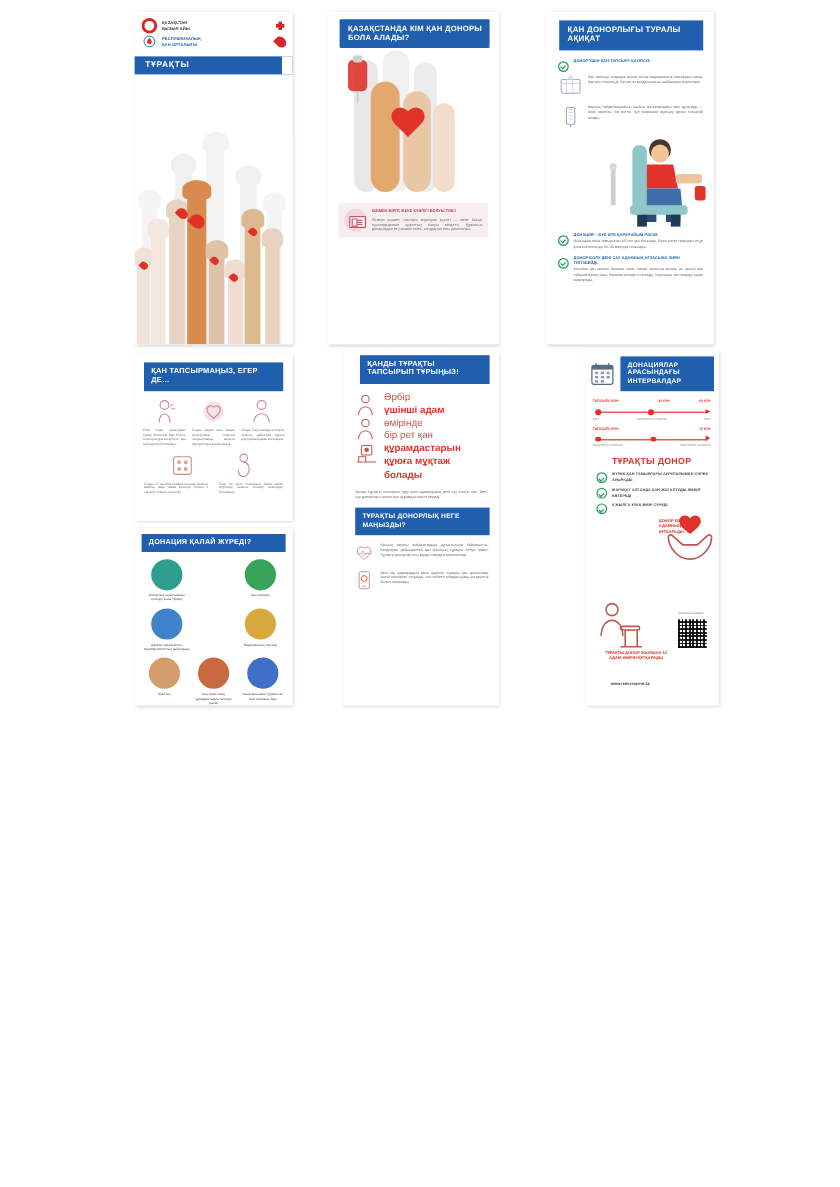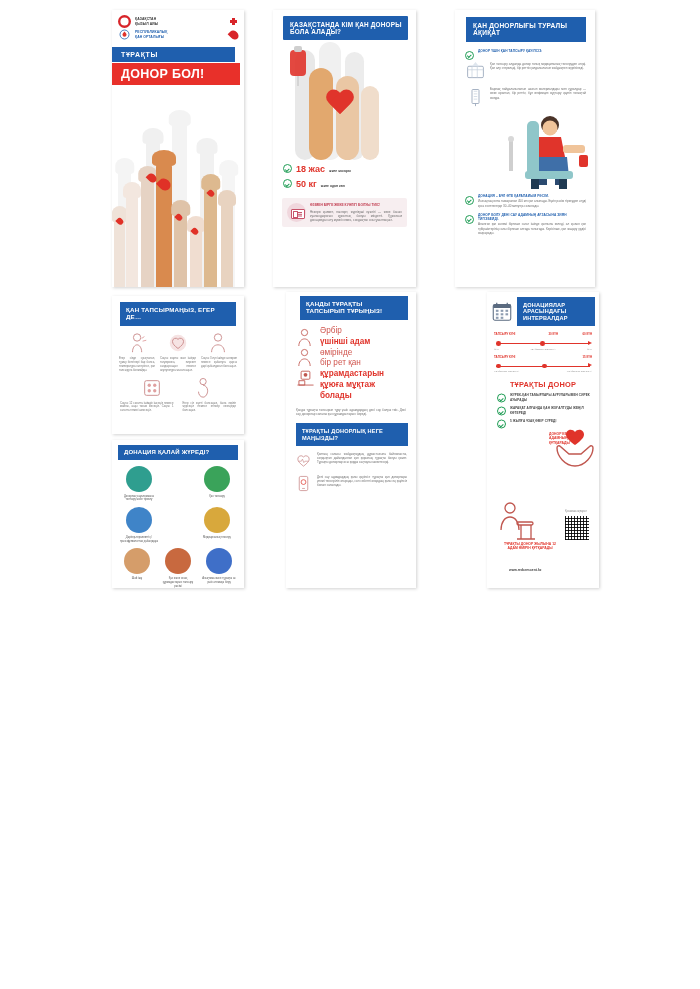--- a/index.html
+++ b/index.html
@@ -156,21 +156,20 @@
     <div class="logo-txt">
       <div class="l2">РЕСПУБЛИКАЛЫҚ</div>
       <div class="l2">ҚАН ОРТАЛЫҒЫ</div>
     </div>
     <div class="mini-icons">
       <div class="mini-drop"></div>
     </div>
   </div>
 
   <div class="p1-band">ТҰРАҚТЫ</div>
-  <div class="p1-red">ДОНОР БОЛ!</div>
 
   <div class="hands">
 
     <div class="hand" style="left:6px;width:13px;height:120px;background:#f4f4f4;">
           <div class="palm" style="background:#f4f4f4;"></div>
         </div>
     <div class="hand" style="left:34px;width:14px;height:150px;background:#f0f0f0;">
           <div class="palm" style="background:#f0f0f0;"></div>
         </div>
     <div class="hand" style="left:60px;width:15px;height:168px;background:#f3f3f3;">
@@ -228,32 +227,20 @@
     <div class="arm" style="left:63px;top:34px;width:23px;height:84px;background:#eac7a4;"></div>
     <div class="arm" style="left:88px;top:44px;width:18px;height:74px;background:#f0ddcb;"></div>
     <svg class="sv" style="position:absolute;left:8px;top:4px;" width="34" height="46" viewBox="0 0 34 46">
       <rect x="9" y="4" width="16" height="26" rx="4" fill="#e0342b" opacity=".9"></rect>
       <rect x="13" y="0" width="8" height="6" rx="2" fill="#cfcfcf"></rect>
       <path d="M17 30v10" stroke="#cfcfcf" stroke-width="1.6"></path>
     </svg>
     <div class="heart" style="left:52px;top:48px;"></div>
   </div>
 
-  <div class="p2-list">
-    <div class="p2-li">
-      <span class="tick"></span>
-      <span class="big">18 жас</span>
-      <span class="sml">және жоғары</span>
-    </div>
-    <div class="p2-li">
-      <span class="tick"></span>
-      <span class="big">50 кг</span>
-      <span class="sml">және одан көп</span>
-    </div>
-  </div>
 
   <div class="note">
     <div class="note-ic">
           <div class="card-ic"></div>
         </div>
     <div>
       <div class="note-h">ӨЗІМЕН БІРГЕ ЖЕКЕ КУӘЛІГІ БОЛУЫ ТИІС!</div>
       <div class="note-b">Əскери қызмет, паспорт, жүргізуші куәлігі — жеке басын куәландыратын құжаттың болуы міндетті. Құжатсыз донациядан өту мүмкін емес, сондықтан оны ұмытпаңыз.</div>
     </div>
   </div>

